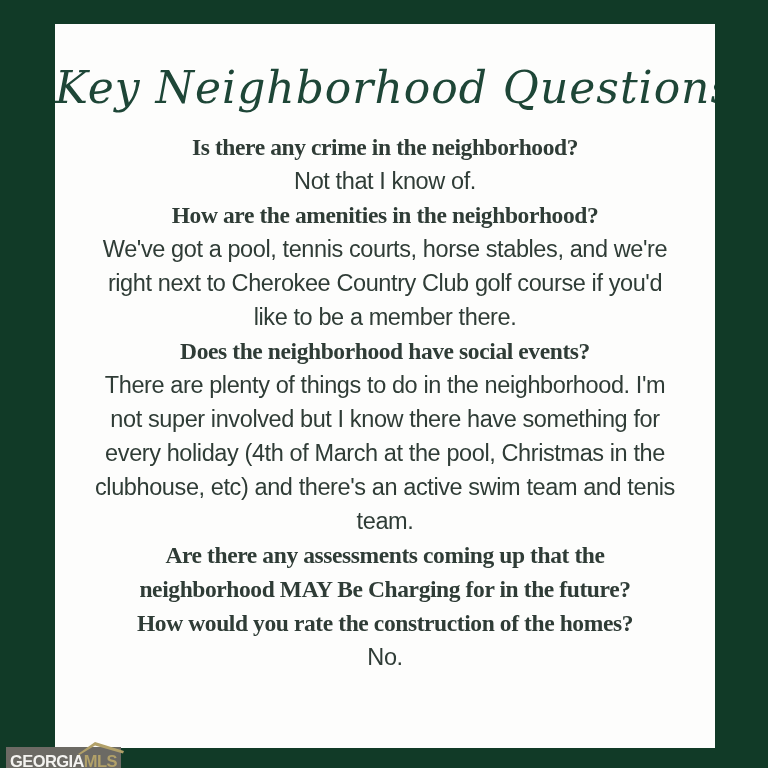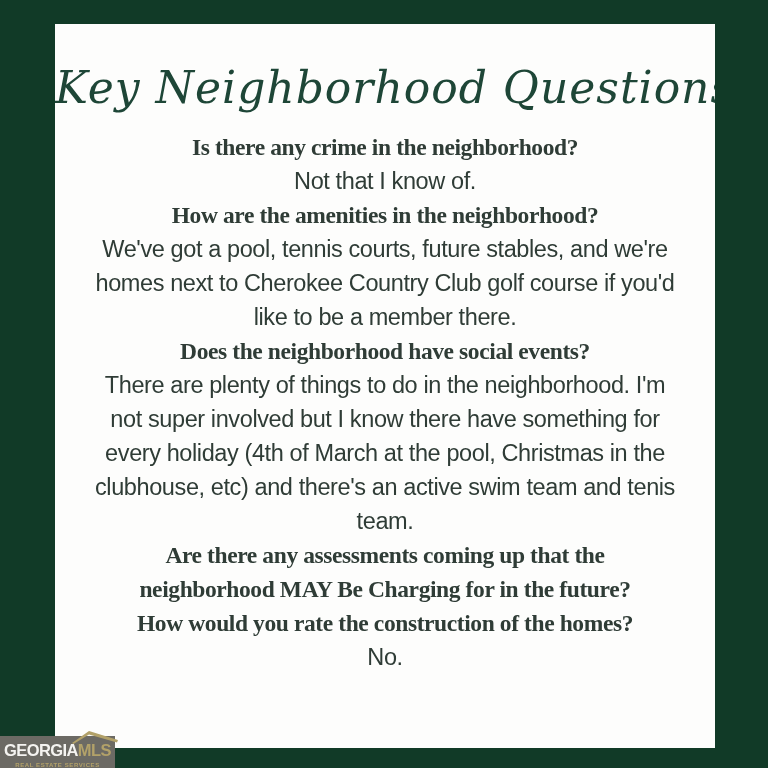--- a/index.html
+++ b/index.html
@@ -56,24 +56,24 @@
   }
   .qa-block.question .line {
     font-weight: 700;
     font-family: Liberation Serif, serif;
   }
   .qa-block.answer .line {
     font-weight: 400;
   }
   .logo {
     position: absolute;
-    left: 0;
+    left: 6px;
     bottom: 0;
     width: 115px;
-    height: 32px;
+    height: 21px;
     background: var(--logo-bg);
     text-align: center;
     padding-top: 4px;
     z-index: 5;
   }
   .logo-row {
     display: inline-flex;
     align-items: baseline;
     line-height: 20px;
     white-space: nowrap;
@@ -119,22 +119,22 @@
         <div class="qa-block question">
           <div class="line">Is there any crime in the neighborhood?</div>
         </div>
         <div class="qa-block answer">
           <div class="line">Not that I know of.</div>
         </div>
         <div class="qa-block question">
           <div class="line">How are the amenities in the neighborhood?</div>
         </div>
         <div class="qa-block answer">
-          <div class="line">We've got a pool, tennis courts, future stables, and we're</div>
-          <div class="line">homes next to Cherokee Country Club golf course if you'd</div>
+          <div class="line">We've got a pool, tennis courts, horse stables, and we're</div>
+          <div class="line">right next to Cherokee Country Club golf course if you'd</div>
           <div class="line">like to be a member there.</div>
         </div>
         <div class="qa-block question">
           <div class="line">Does the neighborhood have social events?</div>
         </div>
         <div class="qa-block answer">
           <div class="line">There are plenty of things to do in the neighborhood. I'm</div>
           <div class="line">not super involved but I know there have something for</div>
           <div class="line">every holiday (4th of March at the pool, Christmas in the</div>
           <div class="line">clubhouse, etc) and there's an active swim team and tenis</div>

